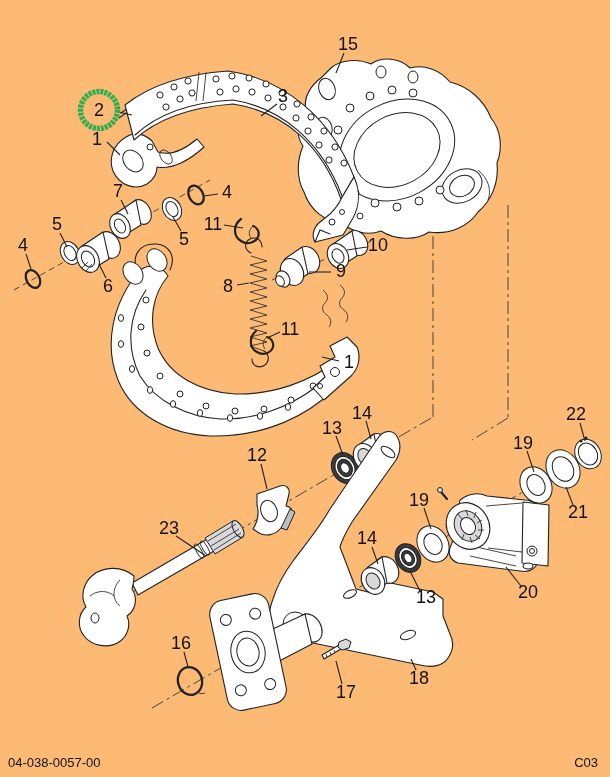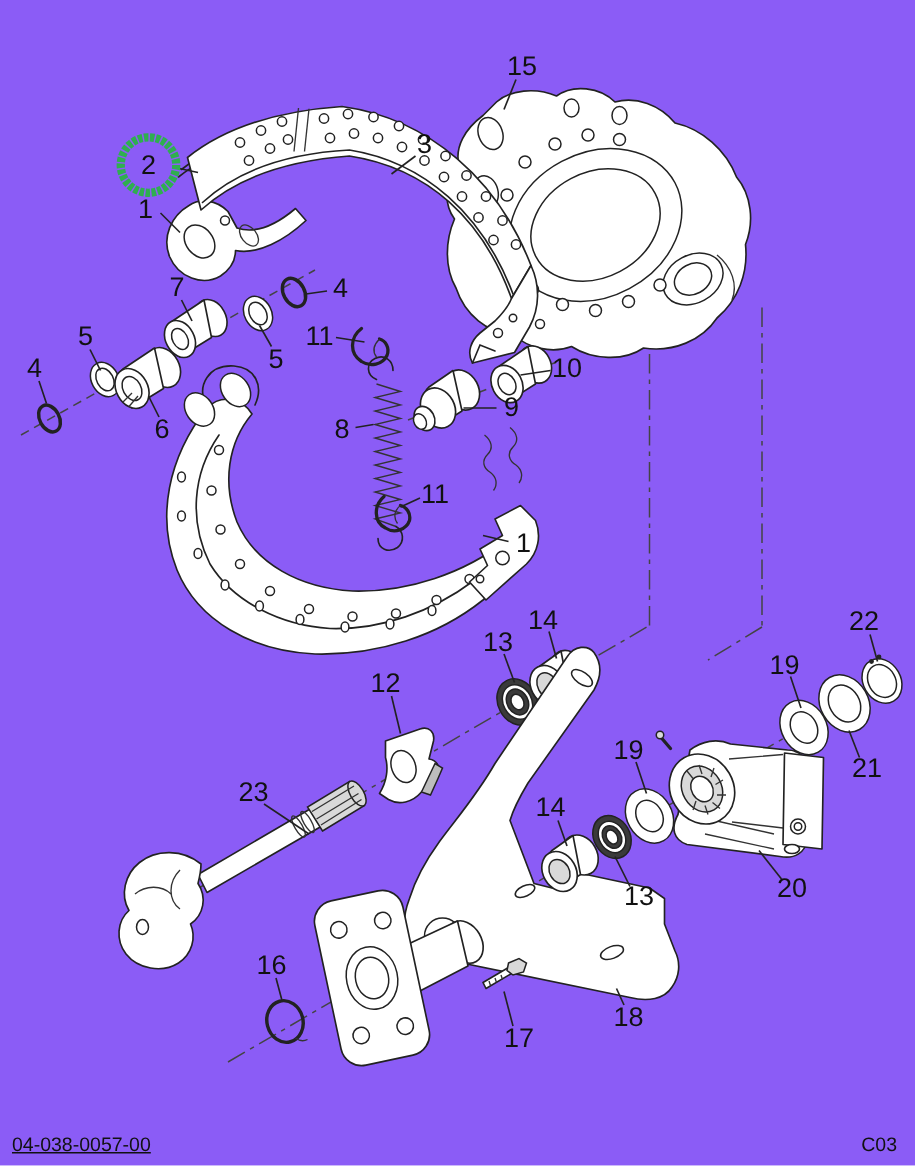--- a/index.html
+++ b/index.html
@@ -1,33 +1,33 @@
 <!DOCTYPE html>
 <html><head>
 <meta charset="utf-8">
 <style>
   html,body{margin:0;padding:0;background:#fff;}
-  #page{position:relative;width:610px;height:777px;background:#8b5cf6;overflow:hidden;
+  #page{position:relative;width:610px;height:777px;background:#fdba74;overflow:hidden;
         font-family:"Liberation Sans",sans-serif;}
   svg{position:absolute;top:0;left:0;}
   .part{fill:#ffffff;stroke:#222;stroke-width:1.1;stroke-linejoin:round;stroke-linecap:round;}
   .ln{fill:none;stroke:#222;stroke-width:1.1;stroke-linecap:round;}
   .thin{fill:none;stroke:#333;stroke-width:0.9;}
   .hole{fill:#ffffff;stroke:#222;stroke-width:1;}
   .dark{fill:#3a3a3a;stroke:#222;stroke-width:1;}
   .shade{fill:#d9d9d9;stroke:#222;stroke-width:1;}
   .shade2{fill:#bdbdbd;stroke:#222;stroke-width:1;}
   .axis{fill:none;stroke:#444;stroke-width:1;stroke-dasharray:13 4 3 4;}
   .dashed{fill:none;stroke:#444;stroke-width:1;stroke-dasharray:6 4;}
   .wire{fill:none;stroke:#222;stroke-width:2.2;stroke-linecap:round;}
   .oring{fill:none;stroke:#222;stroke-width:2.3;}
   .callout{font:18px "Liberation Sans",sans-serif;fill:#111;text-anchor:middle;dominant-baseline:central;}
   .leader{stroke:#222;stroke-width:1.1;}
   .footer{position:absolute;bottom:7px;font-size:13px;color:#111;}
-  #footer-left{left:8px;text-decoration:underline;}
+  #footer-left{left:8px;}
   #footer-right{right:12px;margin-top:48px;}
 </style>
 </head>
 <body>
 
 <div id="page">
 <svg width="610" height="777" viewBox="0 0 610 777">
 
   <g>
     <line class="dashed" x1="14" y1="290" x2="210" y2="180"></line>

